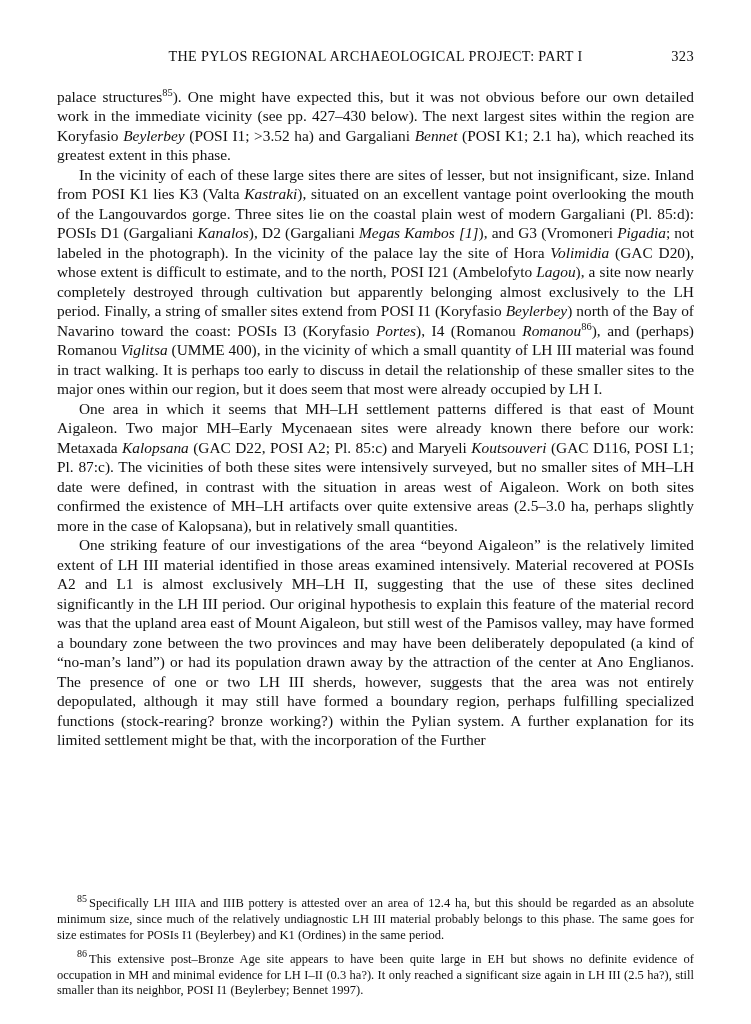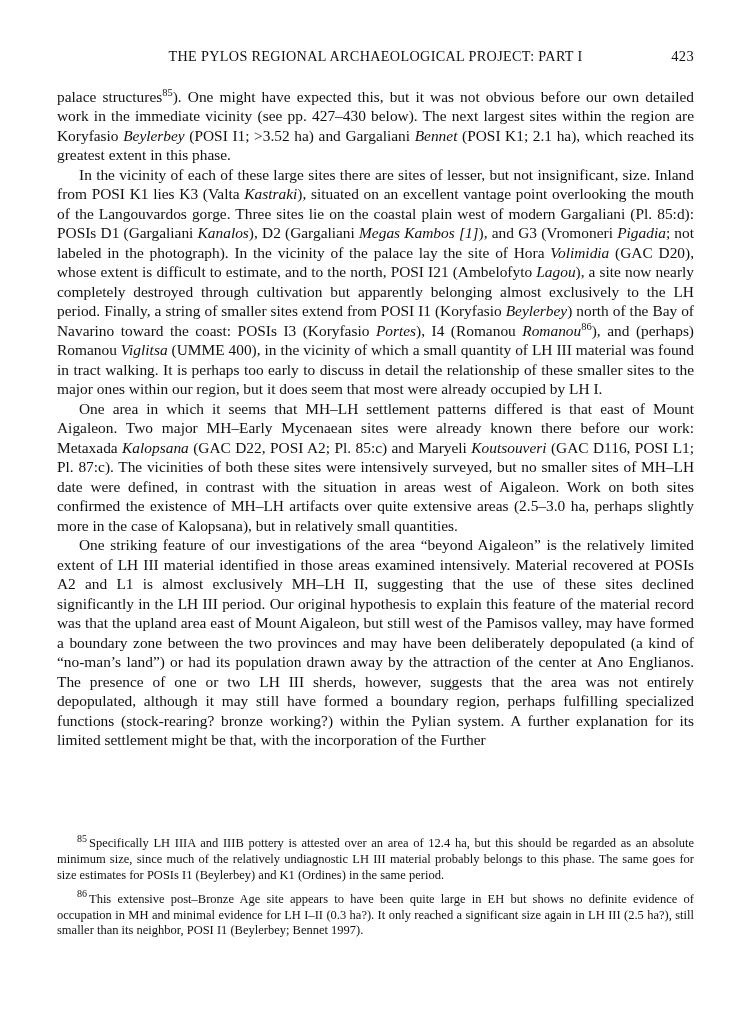--- a/index.html
+++ b/index.html
@@ -62,21 +62,21 @@
   }
   i { font-style: italic; }
   sup {
     font-size: 0.68em;
     vertical-align: super;
     line-height: 0;
   }
   .footnotes {
     position: absolute;
     left: 57px;
-    top: 836px;
+    top: 896px;
     width: 637px;
   }
   p.footnote {
     margin: 0 0 2px 0;
     font-size: 12.5px;
     line-height: 1.27;
     text-align: justify;
     text-indent: 20px;
   }
   p.footnote .fn-num {
@@ -89,21 +89,21 @@
 </style>
 </head>
 <body>
 
 <div class="page">
 
   <div class="content">
 
     <div class="running-head">
       <div class="rh-title">THE PYLOS REGIONAL ARCHAEOLOGICAL PROJECT: PART I</div>
-      <div class="rh-page">423</div>
+      <div class="rh-page">323</div>
     </div>
 
     <p class="body-par">palace structures<sup>85</sup>).  One might have expected this, but it was not obvious before our own detailed work in the immediate vicinity (see pp. 427–430 below).  The next largest sites within the region are Koryfasio <i>Beylerbey</i> (POSI I1; &gt;3.52 ha) and Gargaliani <i>Bennet</i> (POSI K1; 2.1 ha), which reached its greatest extent in this phase.</p>
     <p class="body-par indent">In the vicinity of each of these large sites there are sites of lesser, but not insignificant, size.  Inland from POSI K1 lies K3 (Valta <i>Kastraki</i>), situated on an excellent vantage point overlooking the mouth of the Langouvardos gorge.  Three sites lie on the coastal plain west of modern Gargaliani (Pl. 85:d): POSIs D1 (Gargaliani <i>Kanalos</i>), D2 (Gargaliani <i>Megas Kambos [1]</i>), and G3 (Vromoneri <i>Pigadia</i>; not labeled in the photograph).  In the vicinity of the palace lay the site of Hora <i>Volimidia</i> (GAC D20), whose extent is difficult to estimate, and to the north, POSI I21 (Ambelofyto <i>Lagou</i>), a site now nearly completely destroyed through cultivation but apparently belonging almost exclusively to the LH period.  Finally, a string of smaller sites extend from POSI I1 (Koryfasio <i>Beylerbey</i>) north of the Bay of Navarino toward the coast:  POSIs I3 (Koryfasio <i>Portes</i>), I4 (Romanou <i>Romanou</i><sup>86</sup>), and (perhaps) Romanou <i>Viglitsa</i> (UMME 400), in the vicinity of which a small quantity of LH III material was found in tract walking.  It is perhaps too early to discuss in detail the relationship of these smaller sites to the major ones within our region, but it does seem that most were already occupied by LH I.</p>
     <p class="body-par indent">One area in which it seems that MH–LH settlement patterns differed is that east of Mount Aigaleon.  Two major MH–Early Mycenaean sites were already known there before our work:  Metaxada <i>Kalopsana</i> (GAC D22, POSI A2; Pl. 85:c) and Maryeli <i>Koutsouveri</i> (GAC D116, POSI L1;  Pl. 87:c).   The vicinities of both these sites were intensively surveyed, but no smaller sites of MH–LH date were defined, in contrast with the situation in areas west of Aigaleon.  Work on both sites confirmed the existence of MH–LH artifacts over quite extensive areas (2.5–3.0 ha, perhaps slightly more in the case of Kalopsana), but in relatively small quantities.</p>
     <p class="body-par indent">One striking feature of our investigations of the area “beyond Aigaleon” is the relatively limited extent of LH III material identified in those areas examined intensively.  Material recovered at POSIs A2 and L1 is almost exclusively MH–LH II, suggesting that the use of these sites declined significantly in the LH III period.  Our original hypothesis to explain this feature of the material record was that the upland area east of Mount Aigaleon, but still west of the Pamisos valley, may have formed a boundary zone between the two provinces and may have been deliberately depopulated (a kind of “no-man’s land”) or had its population drawn away by the attraction of the center at Ano Englianos.  The presence of one or two LH III sherds, however, suggests that the area was not entirely depopulated, although it may still have formed a boundary region, perhaps fulfilling specialized functions (stock-rearing? bronze working?) within the Pylian system.  A further explanation for its limited settlement might be that, with the incorporation of the Further</p>
 
   </div>
 
   <div class="footnotes">

